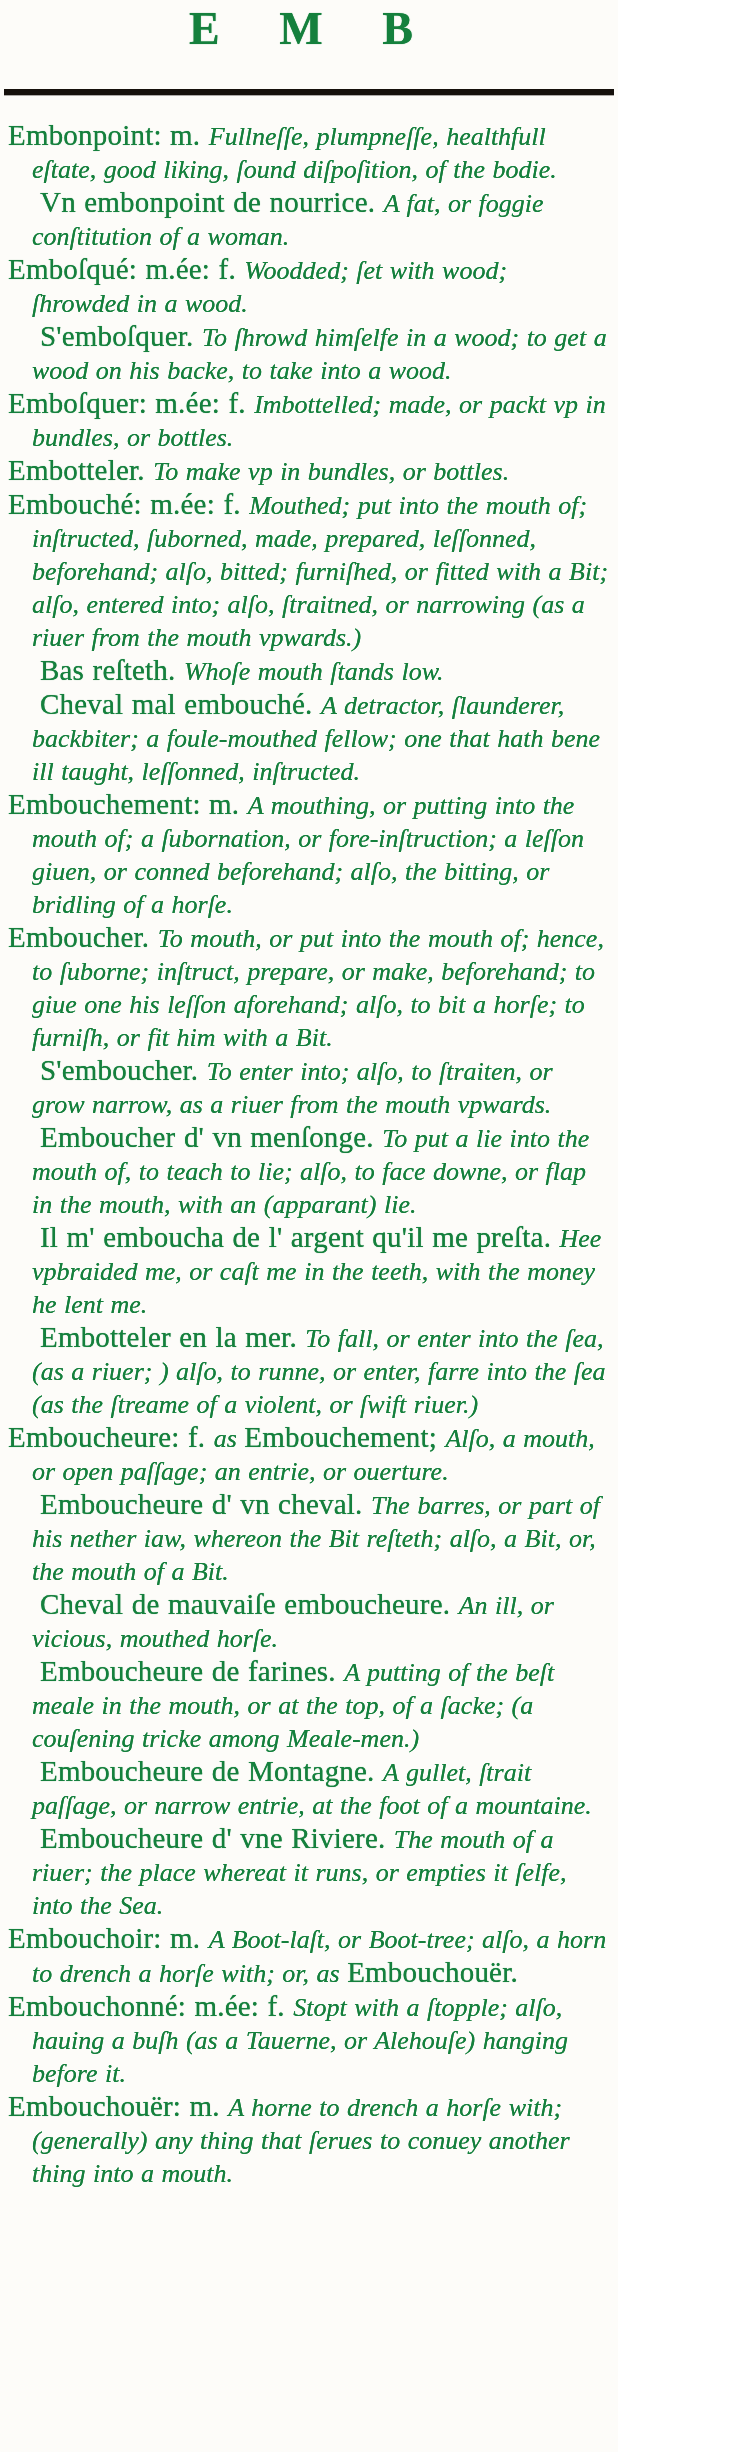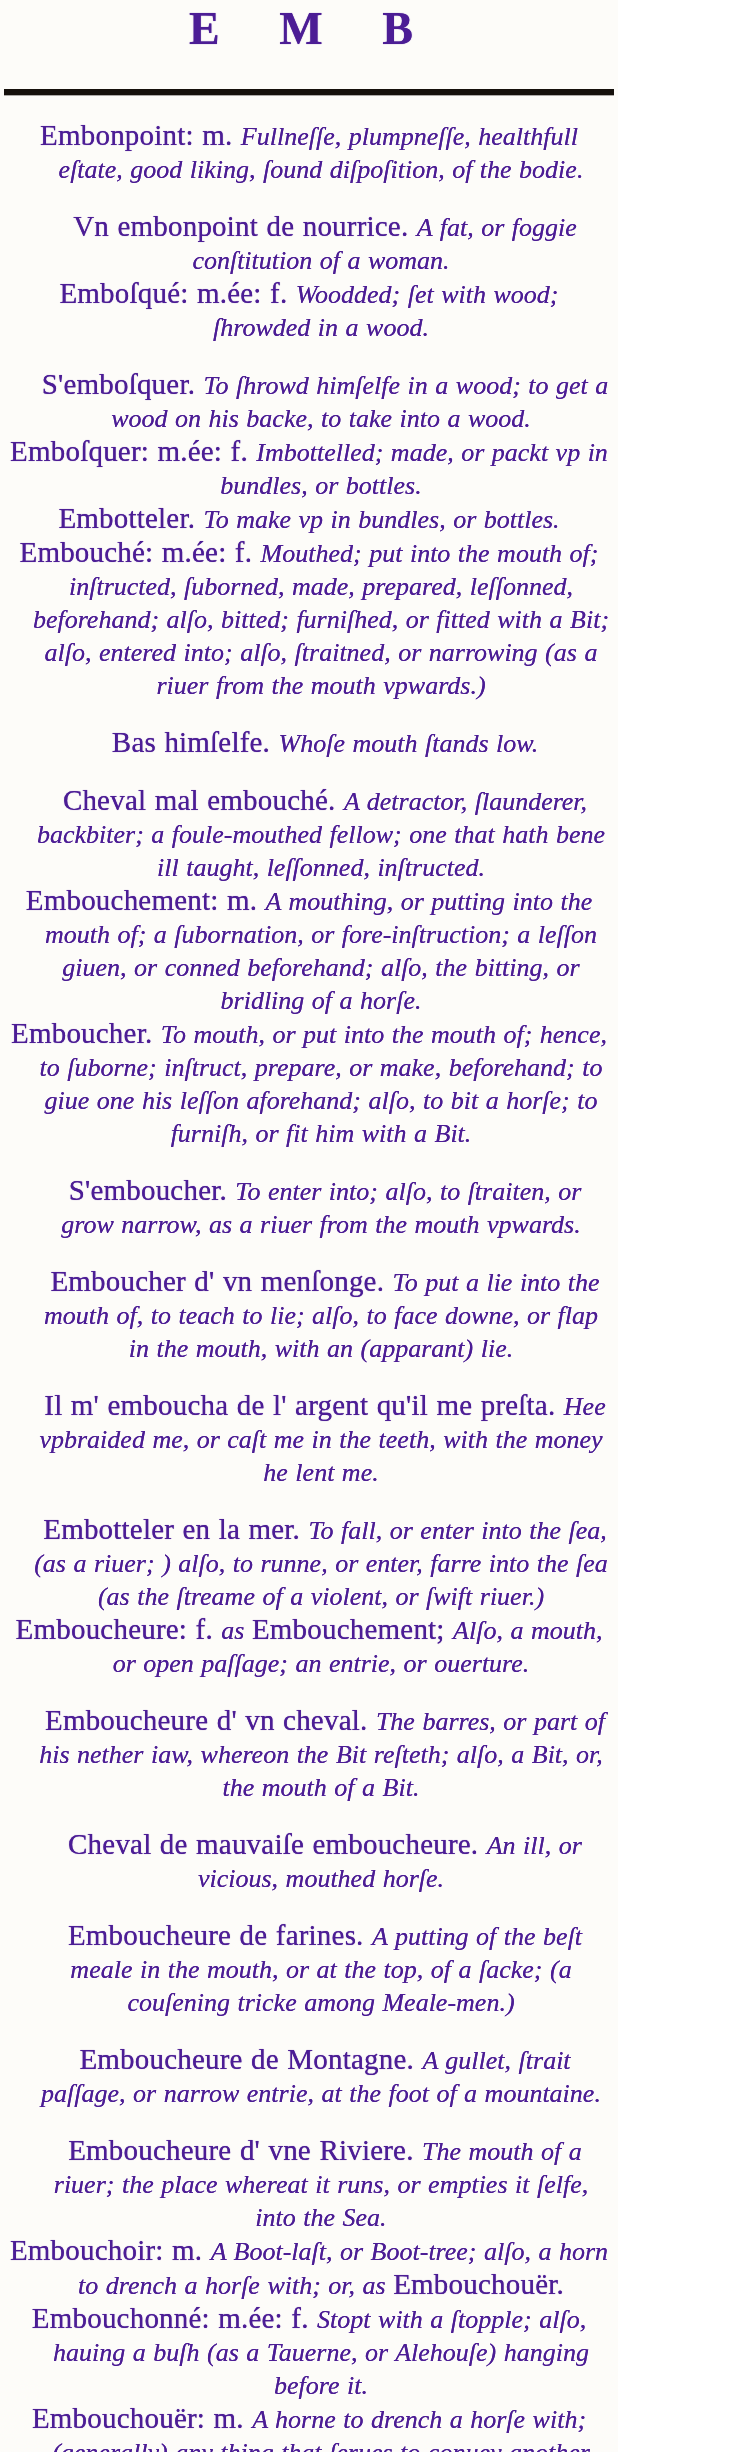--- a/index.html
+++ b/index.html
@@ -1,21 +1,21 @@
 <!DOCTYPE html>
 <html><head>
 <meta charset="utf-8">
 <style>
   * { margin: 0; padding: 0; box-sizing: border-box; }
   html, body { background: #ffffff; }
   .page {
     width: 618px;
     height: 2452px;
     background: #fdfcf9;
-    color: #4c1d95;
+    color: #15803d;
     font-family: "Liberation Serif", "DejaVu Serif", serif;
     overflow: hidden;
     position: relative;
   }
   .running-head {
     text-align: center;
     padding-top: 2px;
     font-size: 46px;
     font-weight: bold;
     letter-spacing: 16px;
@@ -30,23 +30,22 @@
   }
   .entry-list {
     padding: 24px 8px 0 2px;
   }
   .entry {
     font-size: 26px;
     line-height: 33px;
     padding-left: 30px;
     text-indent: -24px;
     word-spacing: 1px;
-    text-align: center;
   }
-  .entry.sub { text-indent: 8px; margin-top: 24px; }
+  .entry.sub { text-indent: 8px; }
   .rm {
     font-size: 29px;
     letter-spacing: 0.2px;
     text-shadow: 0 0 0.7px currentColor;
   }
   .it {
     font-style: italic;
     font-size: 26px;
     text-shadow: 0 0 0.3px currentColor;
   }
@@ -58,21 +57,21 @@
   <div class="running-head">E M B</div>
   <div class="head-rule"></div>
   <div class="entry-list">
       <p class="entry"><span class="rm">Embonpoint: m. </span><span class="it">Fullneſſe, plumpneſſe, healthfull eſtate, good liking, ſound diſpoſition, of the bodie.</span></p>
       <p class="entry sub"><span class="rm">Vn embonpoint de nourrice. </span><span class="it">A fat, or foggie conſtitution of a woman.</span></p>
       <p class="entry"><span class="rm">Emboſqué: m.ée: f. </span><span class="it">Woodded; ſet with wood; ſhrowded in a wood.</span></p>
       <p class="entry sub"><span class="rm">S'emboſquer. </span><span class="it">To ſhrowd himſelfe in a wood; to get a wood on his backe, to take into a wood.</span></p>
       <p class="entry"><span class="rm">Emboſquer: m.ée: f. </span><span class="it">Imbottelled; made, or packt vp in bundles, or bottles.</span></p>
       <p class="entry"><span class="rm">Embotteler. </span><span class="it">To make vp in bundles, or bottles.</span></p>
       <p class="entry"><span class="rm">Embouché: m.ée: f. </span><span class="it">Mouthed; put into the mouth of; inſtructed, ſuborned, made, prepared, leſſonned, beforehand; alſo, bitted; furniſhed, or fitted with a Bit; alſo, entered into; alſo, ſtraitned, or narrowing (as a riuer from the mouth vpwards.)</span></p>
-      <p class="entry sub"><span class="rm">Bas himſelfe. </span><span class="it">Whoſe mouth ſtands low.</span></p>
+      <p class="entry sub"><span class="rm">Bas reſteth. </span><span class="it">Whoſe mouth ſtands low.</span></p>
       <p class="entry sub"><span class="rm">Cheval mal embouché. </span><span class="it">A detractor, ſlaunderer, backbiter; a foule-mouthed fellow; one that hath bene ill taught, leſſonned, inſtructed.</span></p>
       <p class="entry"><span class="rm">Embouchement: m. </span><span class="it">A mouthing, or putting into the mouth of; a ſubornation, or fore-inſtruction; a leſſon giuen, or conned beforehand; alſo, the bitting, or bridling of a horſe.</span></p>
       <p class="entry"><span class="rm">Emboucher. </span><span class="it">To mouth, or put into the mouth of; hence, to ſuborne; inſtruct, prepare, or make, beforehand; to giue one his leſſon aforehand; alſo, to bit a horſe; to furniſh, or fit him with a Bit.</span></p>
       <p class="entry sub"><span class="rm">S'emboucher. </span><span class="it">To enter into; alſo, to ſtraiten, or grow narrow, as a riuer from the mouth vpwards.</span></p>
       <p class="entry sub"><span class="rm">Emboucher d' vn menſonge. </span><span class="it">To put a lie into the mouth of, to teach to lie; alſo, to face downe, or flap in the mouth, with an (apparant) lie.</span></p>
       <p class="entry sub"><span class="rm">Il m' emboucha de l' argent qu'il me preſta. </span><span class="it">Hee vpbraided me, or caſt me in the teeth, with the money he lent me.</span></p>
       <p class="entry sub"><span class="rm">Embotteler en la mer. </span><span class="it">To fall, or enter into the ſea, (as a riuer; ) alſo, to runne, or enter, farre into the ſea (as the ſtreame of a violent, or ſwift riuer.)</span></p>
       <p class="entry"><span class="rm">Emboucheure: f. </span><span class="it">as </span><span class="rm">Embouchement; </span><span class="it">Alſo, a mouth, or open paſſage; an entrie, or ouerture.</span></p>
       <p class="entry sub"><span class="rm">Emboucheure d' vn cheval. </span><span class="it">The barres, or part of his nether iaw, whereon the Bit reſteth; alſo, a Bit, or, the mouth of a Bit.</span></p>
       <p class="entry sub"><span class="rm">Cheval de mauvaiſe emboucheure. </span><span class="it">An ill, or vicious, mouthed horſe.</span></p>

